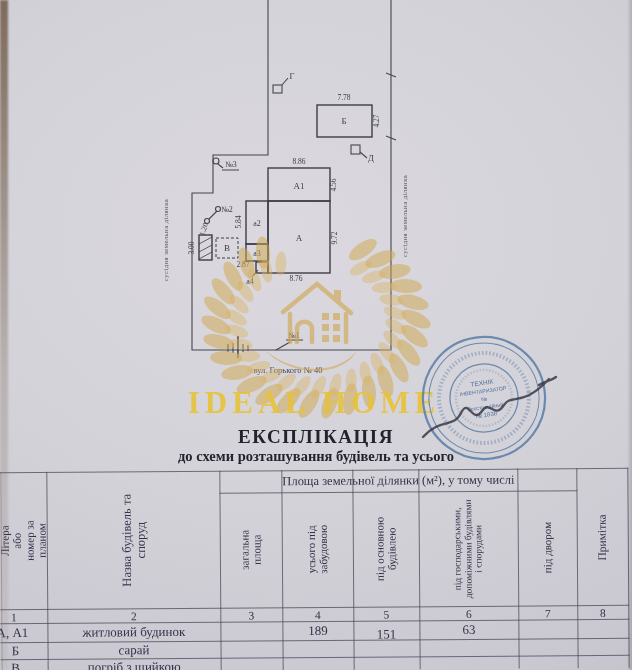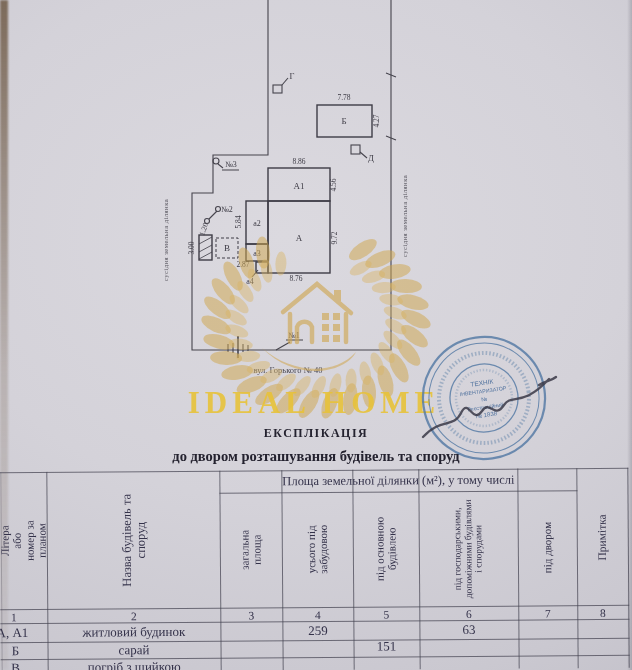--- a/index.html
+++ b/index.html
@@ -12,21 +12,21 @@
   .edge-left{position:absolute;left:0;top:0;width:8px;height:100%;
     background:linear-gradient(to bottom, rgba(104,82,60,.8), rgba(104,82,60,.25) 55%, rgba(104,82,60,.05));
     filter:blur(1px);}
   .edge-right{position:absolute;right:0;top:0;width:5px;height:100%;
     background:linear-gradient(to left, rgba(90,88,100,.28), rgba(90,88,100,0));}
   svg{position:absolute;left:0;top:0;}
   .plan-svg{left:0;top:0;}
   .wm-svg{left:0;top:0;}
   .stamp-svg{left:409px;top:323px;}
   .title{position:absolute;left:0;top:426px;width:632px;text-align:center;
-    font-size:12px;font-weight:bold;letter-spacing:1.5px;color:#24222f;}
+    font-size:19px;font-weight:bold;letter-spacing:1.5px;color:#24222f;}
   .subtitle{position:absolute;left:0;top:448px;width:632px;text-align:center;
     font-size:14.5px;font-weight:bold;color:#24222f;}
   .table-wrap{position:absolute;left:0;top:470px;width:632px;height:200px;
     transform:rotate(-0.4deg);}
   .vline{position:absolute;top:0;width:1px;height:200px;background:rgba(68,66,80,.72);}
   .hline{position:absolute;height:1px;background:rgba(68,66,80,.72);}
   .cell{position:absolute;display:flex;align-items:center;justify-content:center;
     text-align:center;color:#34324a;}
   .vcell span{display:block;transform:rotate(-90deg);text-align:center;line-height:1.12;}
   .area-hd{font-size:12.5px;}
@@ -165,21 +165,21 @@
       <rect x="322" y="324" width="7" height="7"></rect>
         <rect x="333" y="324" width="7" height="7"></rect>
       <rect x="322" y="335" width="7" height="7"></rect>
         <rect x="333" y="335" width="7" height="7"></rect>
     </g>
     <path d="M262,348 C292,374 334,376 356,352 C346,372 298,384 262,348 Z" fill="#cfa64f" opacity="0.55"></path>
     <text x="314" y="413" text-anchor="middle" font-family="Liberation Serif,serif" font-weight="bold" font-size="31" letter-spacing="5" fill="#e8c237" opacity="0.88">IDEAL HOME</text>
   </svg>
 
   <div class="title">ЕКСПЛІКАЦІЯ</div>
-  <div class="subtitle">до двором розташування будівель та споруд</div>
+  <div class="subtitle">до схеми розташування будівель та усього</div>
 
   <div class="table-wrap">
     <div class="vline" style="left:1px;opacity:.4"></div>
     <div class="vline" style="left:47px"></div>
     <div class="vline" style="left:220px"></div>
     <div class="vline" style="left:282px"></div>
     <div class="vline" style="left:353px"></div>
     <div class="vline" style="left:419px"></div>
     <div class="vline" style="left:518px"></div>
     <div class="vline" style="left:577px"></div>
@@ -224,22 +224,22 @@
     <div class="cell num" style="left:47px;top:138px;width:173px;height:13px">2</div>
     <div class="cell num" style="left:220px;top:138px;width:62px;height:13px">3</div>
     <div class="cell num" style="left:282px;top:138px;width:71px;height:13px">4</div>
     <div class="cell num" style="left:353px;top:138px;width:66px;height:13px">5</div>
     <div class="cell num" style="left:419px;top:138px;width:99px;height:13px">6</div>
     <div class="cell num" style="left:518px;top:138px;width:59px;height:13px">7</div>
     <div class="cell num" style="left:577px;top:138px;width:51px;height:13px">8</div>
 
     <div class="cell datac" style="left:-14px;top:152px;width:52px;height:18px">А, А1</div>
     <div class="cell datac" style="left:47px;top:152px;width:173px;height:18px">житловий будинок</div>
-    <div class="cell datac" style="left:282px;top:152px;width:71px;height:18px">259</div>
-    <div class="cell datac" style="left:353px;top:164px;width:66px;height:26px">151</div>
+    <div class="cell datac" style="left:282px;top:152px;width:71px;height:18px">189</div>
+    <div class="cell datac" style="left:353px;top:152px;width:66px;height:26px">151</div>
     <div class="cell datac" style="left:419px;top:152px;width:99px;height:18px">63</div>
 
     <div class="cell datac" style="left:0;top:171px;width:30px;height:16px">Б</div>
     <div class="cell datac" style="left:47px;top:171px;width:173px;height:16px">сарай</div>
 
     <div class="cell datac" style="left:0;top:188px;width:30px;height:16px">В</div>
     <div class="cell datac" style="left:47px;top:188px;width:173px;height:16px">погріб з шийкою</div>
   </div>
 
   <svg class="stamp-svg" width="150" height="150" viewBox="0 0 150 150">

